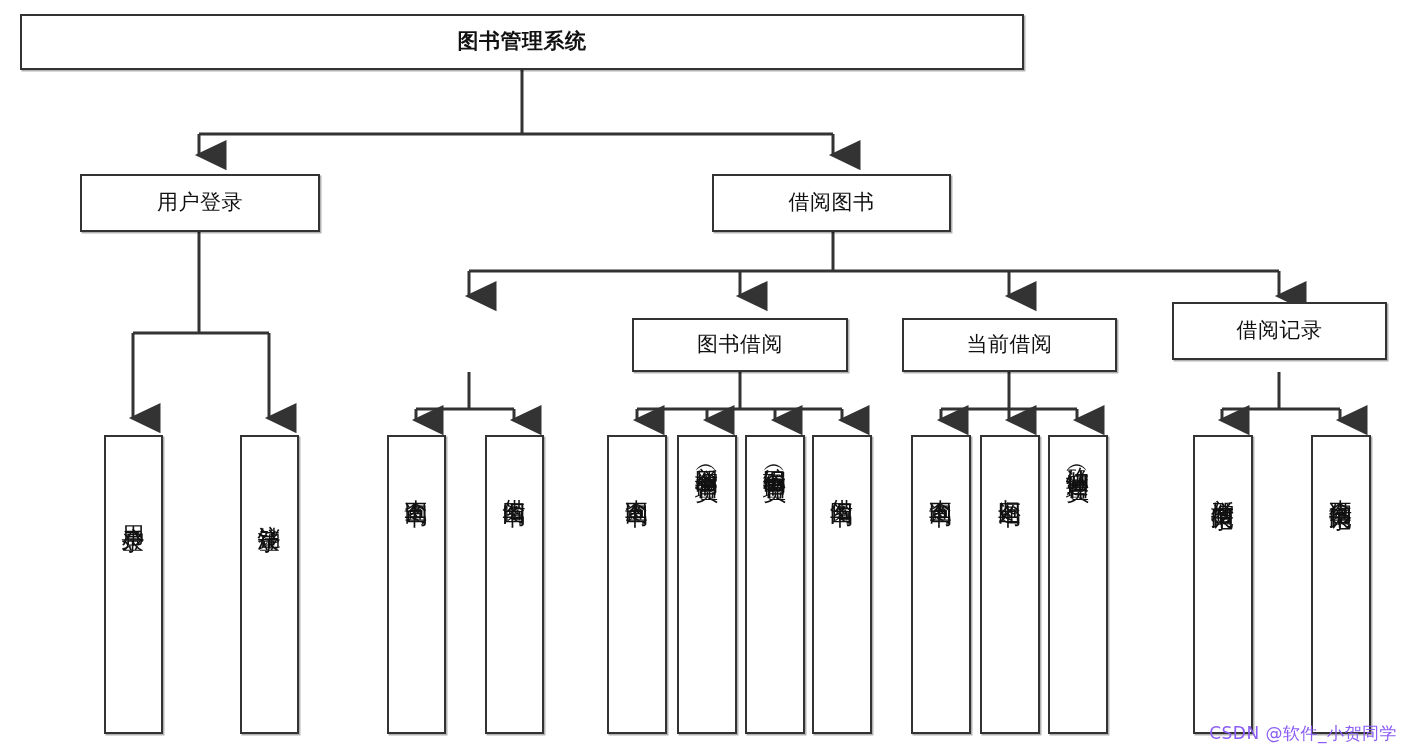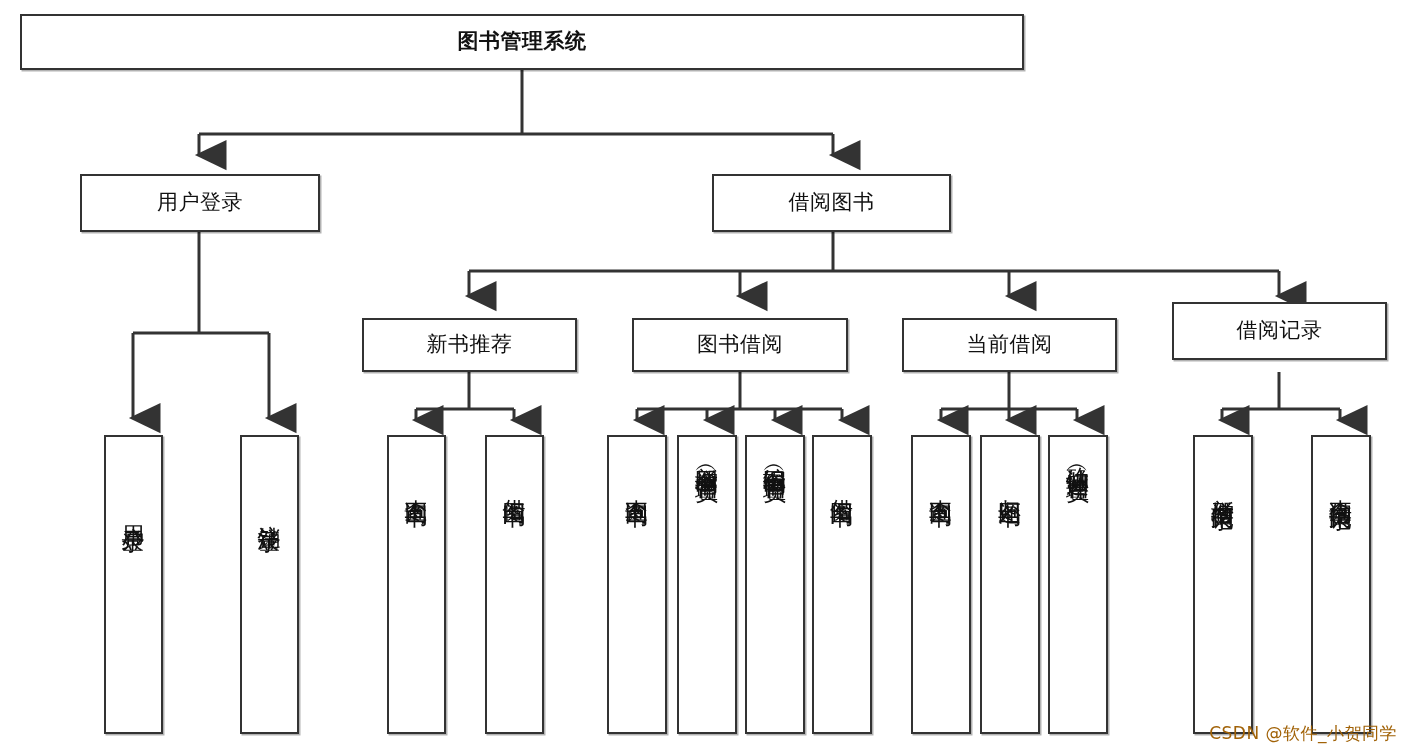--- a/index.html
+++ b/index.html
@@ -61,21 +61,21 @@
     margin-top: 36px;
   }
   .node.vert.top .vtext {
     margin-top: 4px;
   }
   .watermark {
     position: absolute;
     right: 8px;
     bottom: 2px;
     font-size: 17px;
-    color: #a16207;
+    color: #8b5cf6;
     letter-spacing: 0.5px;
     white-space: nowrap;
   }
 </style>
 </head>
 <body>
 
 <div id="canvas">
 
   <svg class="wires" viewBox="0 0 1405 747">
@@ -132,23 +132,20 @@
     <span>图书管理系统</span>
   </div>
 
   <div class="node horiz" style="left:80px; top:174px; width:240px; height:58px;">
     <span>用户登录</span>
   </div>
   <div class="node horiz" style="left:712px; top:174px; width:239px; height:58px;">
     <span>借阅图书</span>
   </div>
 
-  <div class="node horiz" style="left:362px; top:318px; width:215px; height:54px;">
-    <span>新书推荐</span>
-  </div>
   <div class="node horiz" style="left:632px; top:318px; width:216px; height:54px;">
     <span>图书借阅</span>
   </div>
   <div class="node horiz" style="left:902px; top:318px; width:215px; height:54px;justify-content:center;">
     <span>当前借阅</span>
   </div>
   <div class="node horiz" style="left:1172px; top:302px; width:215px; height:58px;">
     <span>借阅记录</span>
   </div>
 

